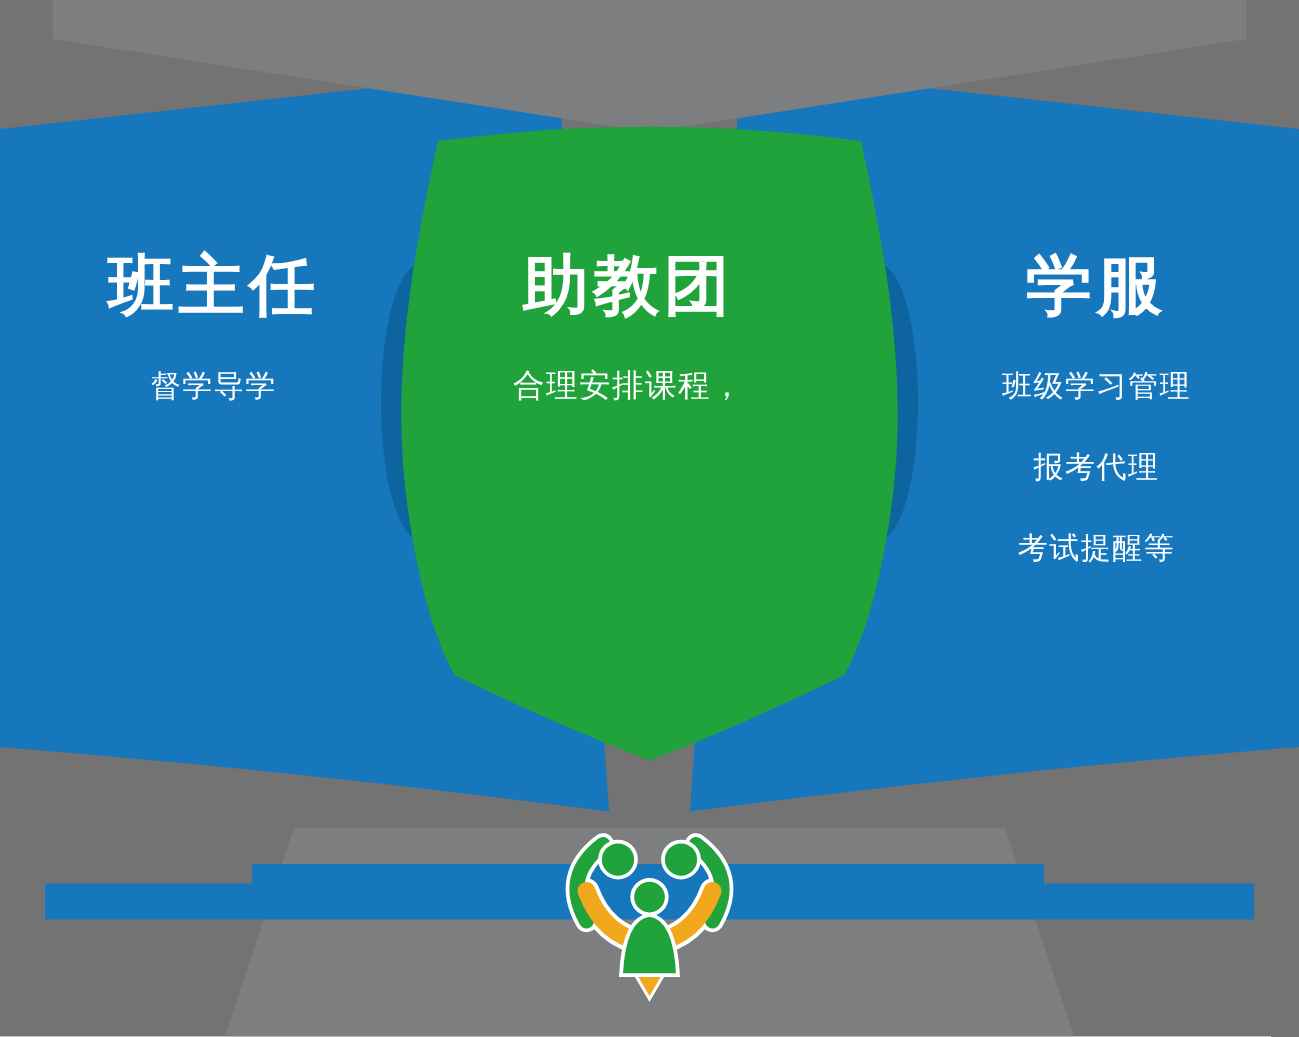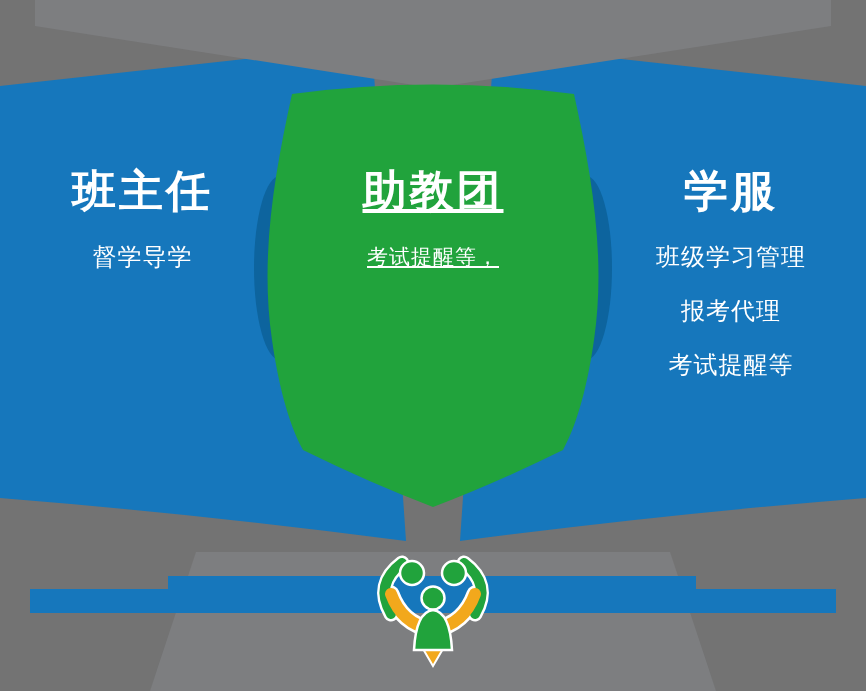--- a/index.html
+++ b/index.html
@@ -24,23 +24,23 @@
     line-height:50px;
     font-weight:bold;
     letter-spacing:3px;
   }
   .panel .line{
     font-size:21px;
     line-height:54px;
     letter-spacing:1px;
   }
   .panel-left{left:0;width:285px;}
-  .panel-center{left:258px;width:350px;text-decoration:underline;}
+  .panel-center{left:244px;width:350px;}
   .panel-right{left:586px;width:290px;}
-  .panel-left .line, .panel-right .line{font-size:24px;}
+  .panel-left .line, .panel-right .line{font-size:20px;}
 </style>
 </head>
 <body>
 
 <div class="stage">
 
   <svg width="866" height="691" viewBox="0 0 866 691" aria-hidden="true">
 
     <path d="M0,86 L372,45 L406,541 Q200,514 0,498 Z" fill="#1677bc"></path>
 
@@ -83,21 +83,21 @@
     </g>
   </svg>
 
   <div class="panel panel-left">
     <h2>班主任</h2>
     <div class="line">督学导学</div>
   </div>
 
   <div class="panel panel-center">
     <h2>助教团</h2>
-    <div class="line">考试提醒等，</div>
+    <div class="line">合理安排课程，</div>
   </div>
 
   <div class="panel panel-right">
     <h2>学服</h2>
     <div class="line">班级学习管理</div>
     <div class="line">报考代理</div>
     <div class="line">考试提醒等</div>
   </div>
 
 </div>

